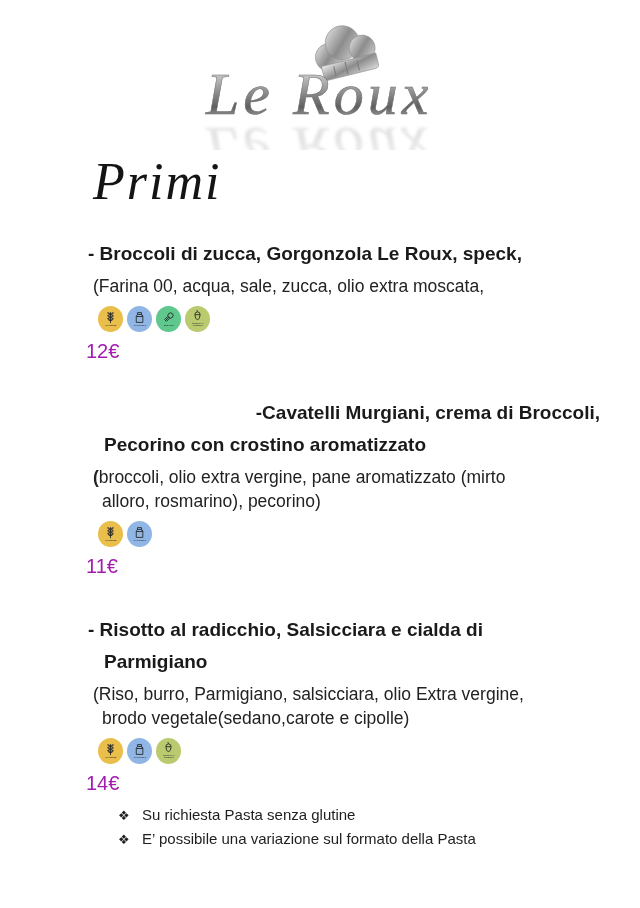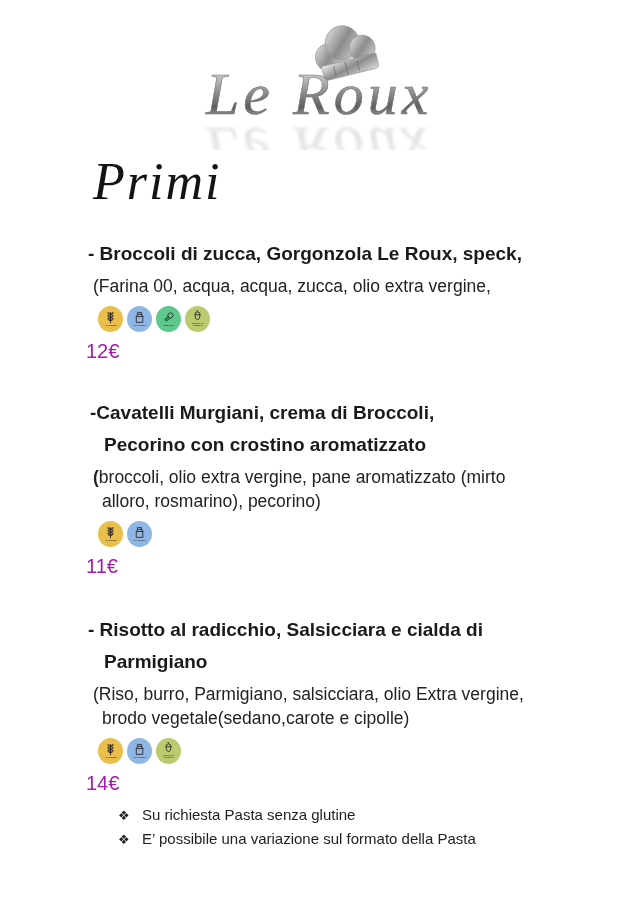--- a/index.html
+++ b/index.html
@@ -81,21 +81,21 @@
 
 <div class="primi">Primi</div>
 
 <div class="menu">
 
   <div class="dish">
     <div class="dish-title">
       <div>- Broccoli di zucca, Gorgonzola Le Roux, speck,</div>
     </div>
     <div class="ingredients">
-      <div>(Farina 00, acqua, acqua, zucca, olio extra vergine,</div>
+      <div>(Farina 00, acqua, sale, zucca, olio extra moscata,</div>
     </div>
     <div class="allergens">
       <span class="al al-glutine">
         <svg viewBox="0 0 16 16" fill="none" stroke="#2a2a2a" stroke-width="1.1">
           <path d="M8 1.5 V15"></path>
           <path d="M8 5 Q5.2 5 4.6 2 Q7.6 2.2 8 5 M8 5 Q10.8 5 11.4 2 Q8.4 2.2 8 5"></path>
           <path d="M8 8.5 Q5.2 8.5 4.6 5.5 Q7.6 5.7 8 8.5 M8 8.5 Q10.8 8.5 11.4 5.5 Q8.4 5.7 8 8.5"></path>
           <path d="M8 12 Q5.2 12 4.6 9 Q7.6 9.2 8 12 M8 12 Q10.8 12 11.4 9 Q8.4 9.2 8 12"></path>
         </svg>
         <span class="cap">GLUTINE</span>
@@ -123,21 +123,21 @@
           <path d="M4.8 7 Q4.9 12 8 13.6 Q11.1 12 11.2 7"></path>
         </svg>
         <span class="cap">FRUTTA A GUSCIO</span>
       </span>
     </div>
     <div class="price">12€</div>
   </div>
 
   <div class="dish" style="margin-top:34px;">
     <div class="dish-title">
-      <div style="padding-left:2px;">-Cavatelli Murgiani, crema di Broccoli,</div>
+      <div style="padding-left:2px;text-align:right;">-Cavatelli Murgiani, crema di Broccoli,</div>
       <div class="title-l2">Pecorino con crostino aromatizzato</div>
     </div>
     <div class="ingredients">
       <div><span class="bold-paren">(</span><span>broccoli, olio extra vergine, pane aromatizzato (mirto</span></div>
       <div class="ing-l2">alloro, rosmarino), pecorino)</div>
     </div>
     <div class="allergens">
       <span class="al al-glutine">
         <svg viewBox="0 0 16 16" fill="none" stroke="#2a2a2a" stroke-width="1.1">
           <path d="M8 1.5 V15"></path>

